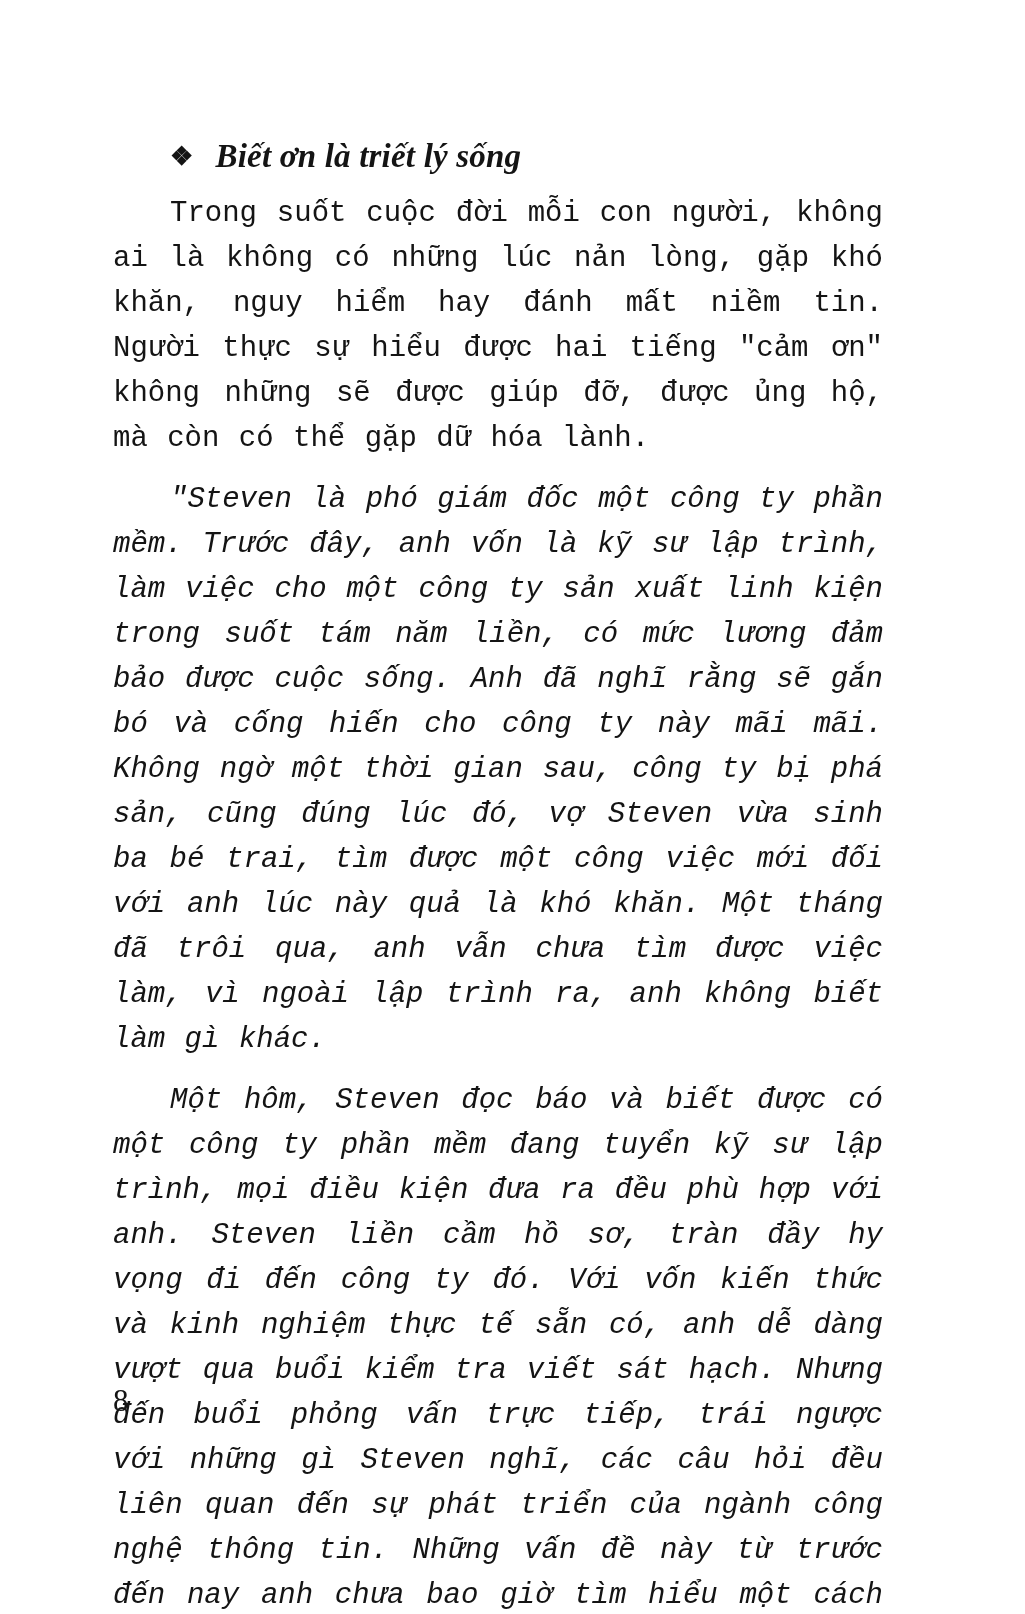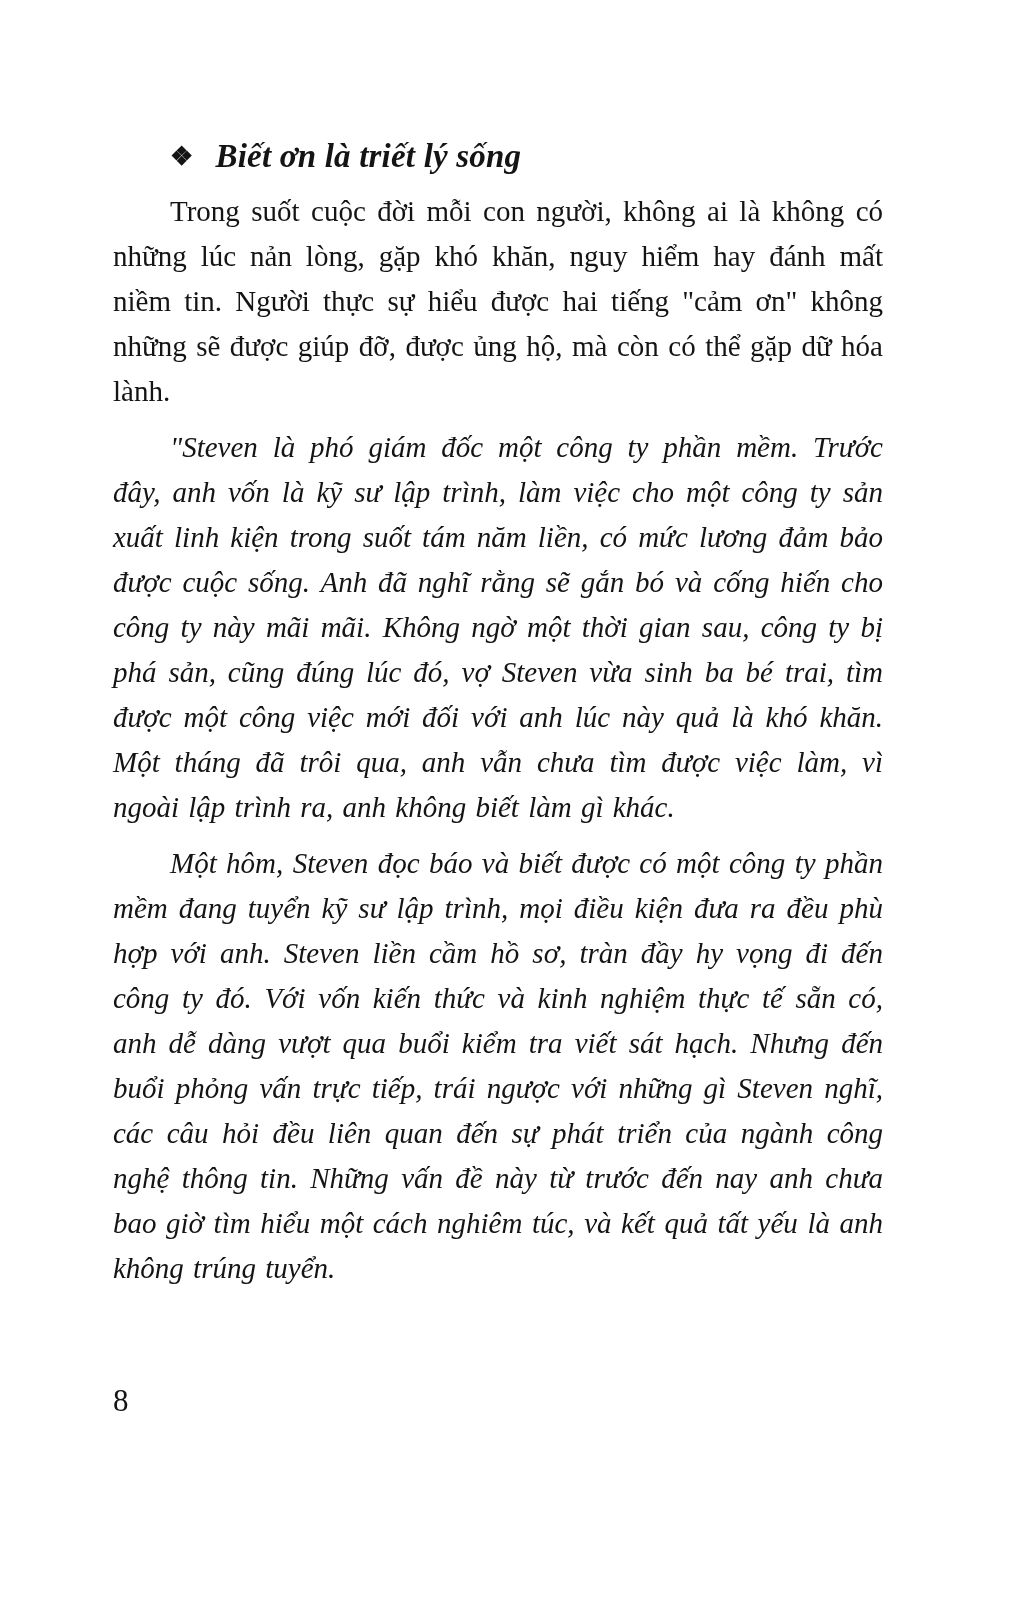--- a/index.html
+++ b/index.html
@@ -34,22 +34,23 @@
     font-size: 26px;
     margin-right: 22px;
     position: relative;
     top: -2px;
   }
   .para {
     font-size: 29px;
     line-height: 45px;
     text-align: justify;
     text-indent: 57px;
-    margin: 4px 0 11px 0;
+    margin: 16px 0 11px 0;
     word-spacing: 2px;
+    font-family: Liberation Mono, monospace;
   }
   .para.italic {
     font-style: italic;
   }
   .page-number {
     position: absolute;
     left: 113px;
     top: 1383px;
     font-size: 31px;
     font-style: normal;

